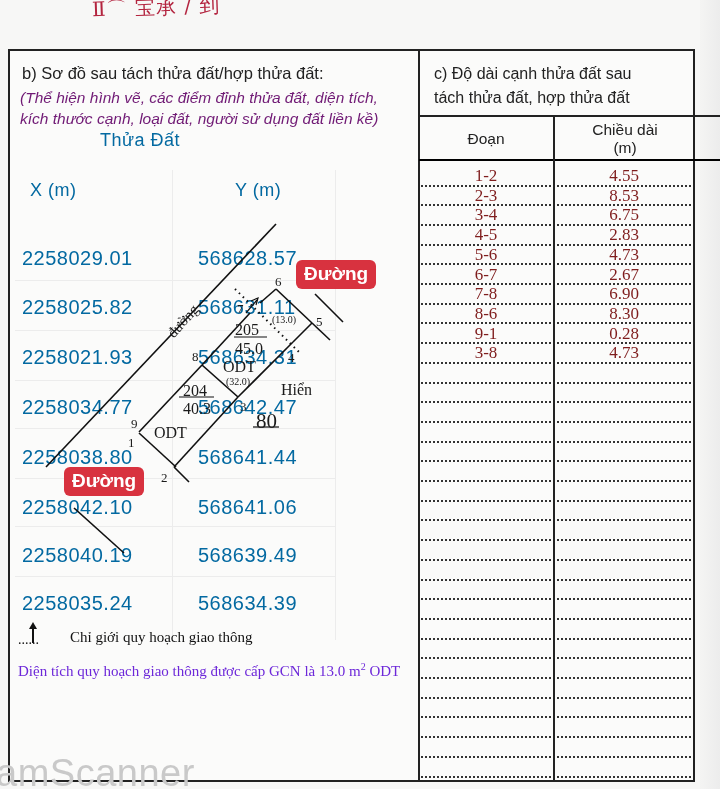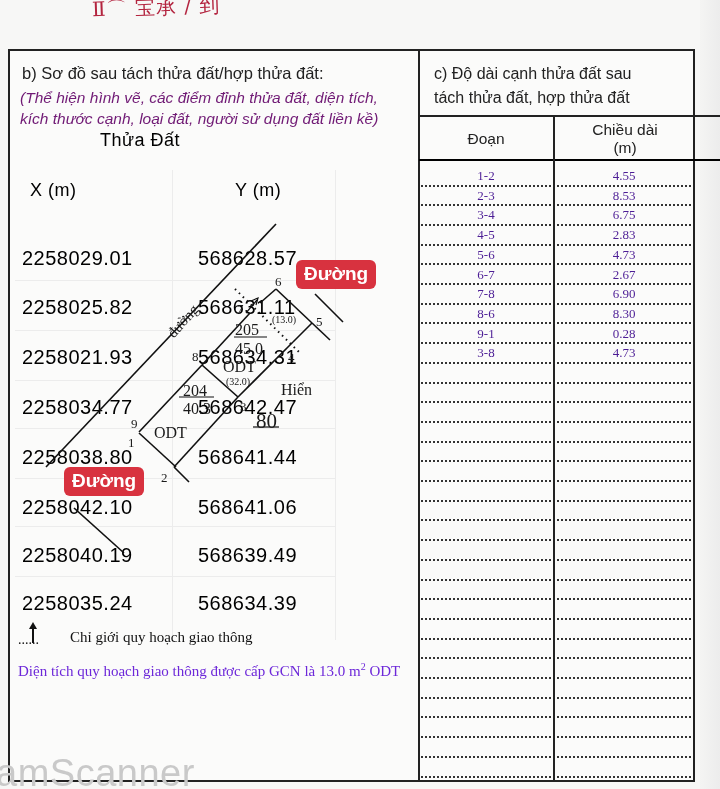--- a/index.html
+++ b/index.html
@@ -20,21 +20,21 @@
     position:absolute; left:418px; top:49px; width:2px; height:733px; background:#222;
   }
   
   .left-title {
     position:absolute; left:22px; top:64px; font-size:16.5px; color:#222;
   }
   .left-sub {
     position:absolute; left:20px; font-size:15.5px; font-style:italic; color:#701a75;
   }
   .ghost {
-    position:absolute; color:#000000; font-size:20px; letter-spacing:0.5px;
+    position:absolute; color:#0369a1; font-size:20px; letter-spacing:0.5px;
   }
   .ghost-line { position:absolute; background:#ececec; height:1px; }
   .ghost-vline { position:absolute; background:#ececec; width:1px; }
   svg.diagram { position:absolute; left:0; top:0; }
   .serif { font-family:"Liberation Serif", serif; }
   .road-label {
     position:absolute; background:#d8323f; color:#fff; font-weight:bold;
     font-size:19px; padding:3px 8px 4px 8px; border-radius:6px;
     font-family:"Liberation Sans", sans-serif;
   }
@@ -71,21 +71,21 @@
   }
   .th {
     position:absolute; top:0; height:44px; display:flex; align-items:center; justify-content:center;
     text-align:center; font-size:15.5px; color:#222; line-height:18px;
   }
   .col-div {
     position:absolute; left:134px; top:0; width:2px; height:667px; background:#222;
   }
   .row {
     position:absolute; left:0; width:276px; height:19.6px;
-    font-family:"Liberation Serif", serif; font-size:13px; color:#4c1d95;
+    font-family:"Liberation Serif", serif; font-size:17px; color:#7f1d1d;
   }
   .row .cell {
     position:absolute; top:0; height:19.6px; text-align:center;
     border-bottom:2px dotted #333; box-sizing:border-box; line-height:17px;
   }
   .row .c1 { left:2px; width:130px; }
   .row .c2 { left:138px; width:134px; }
   .watermark {
     position:absolute; left:-4px; top:752px; font-size:38px; color:#c9c9c9;
     font-family:"Liberation Sans", sans-serif; letter-spacing:0.5px;

